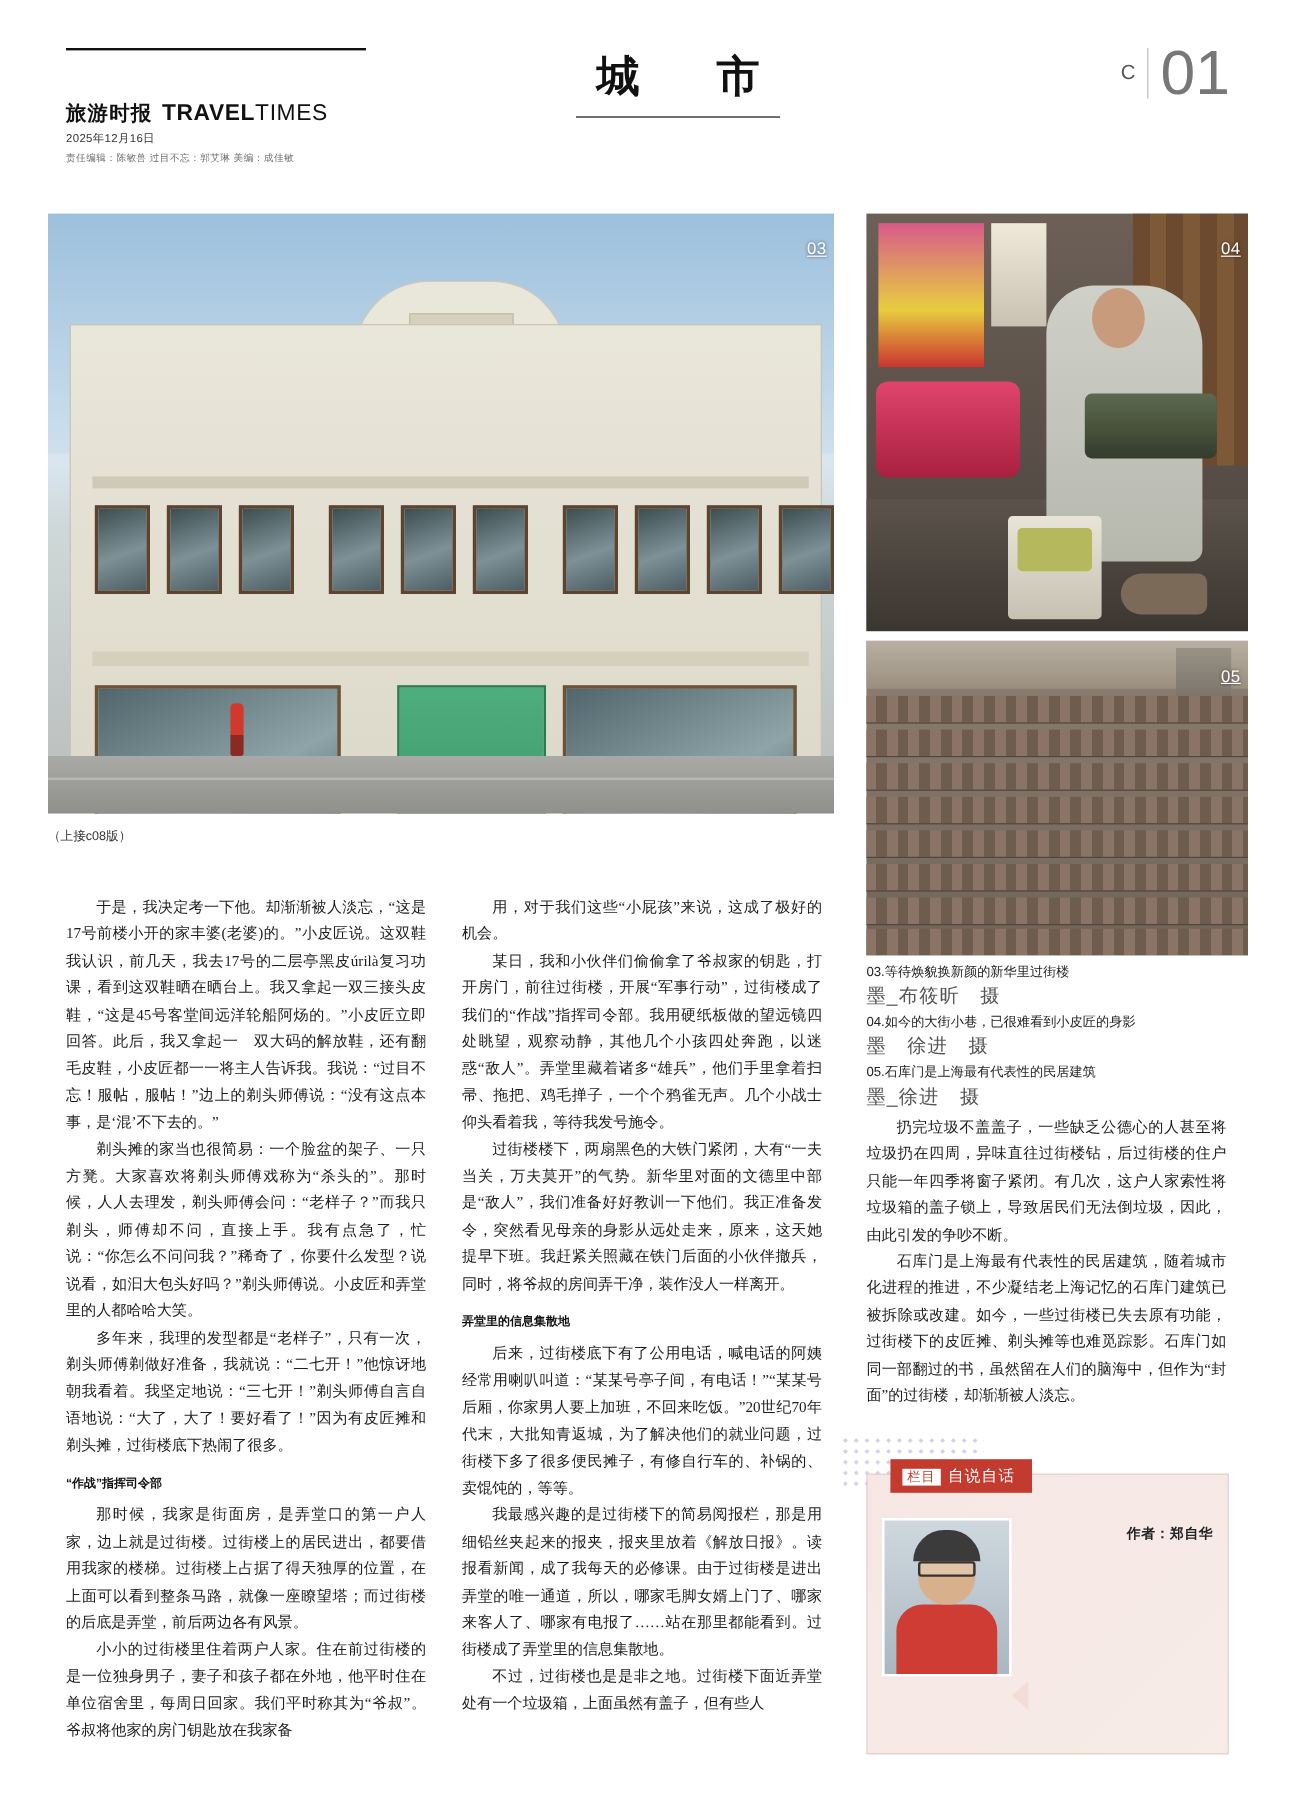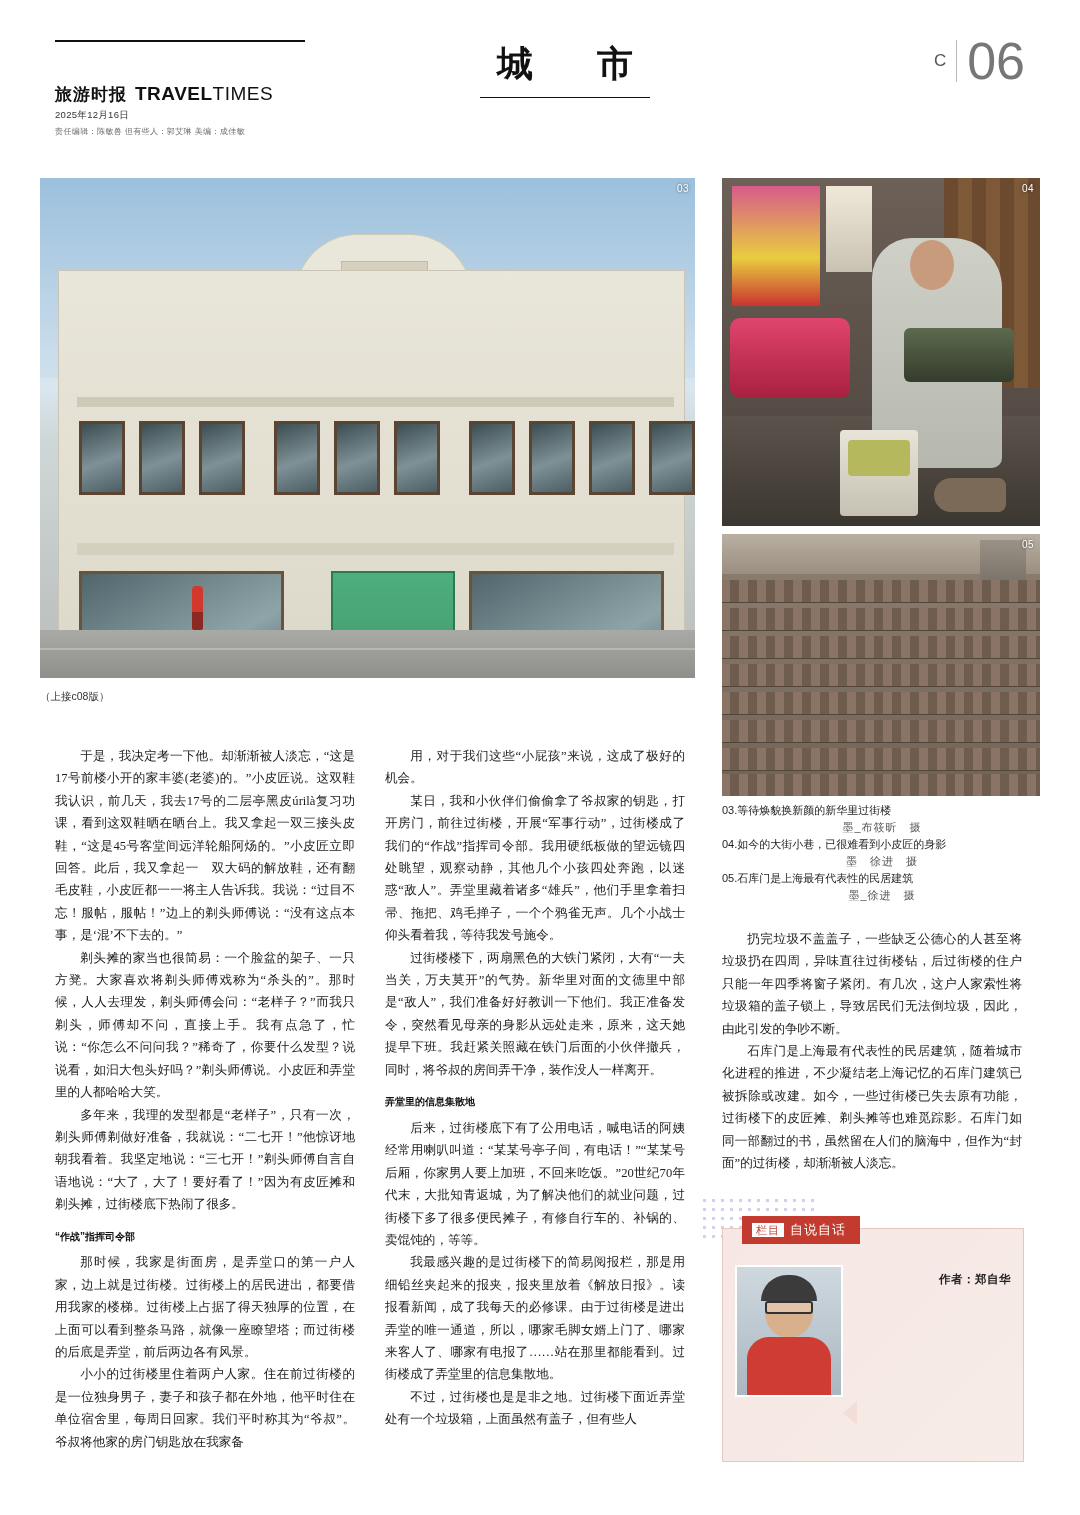--- a/index.html
+++ b/index.html
@@ -124,27 +124,28 @@
   }
 
   
   .photo {
     position: absolute;
     overflow: hidden;
   }
   .photo .badge {
     position: absolute;
     right: 6px;
-    top: 5px;
+    top: 21px;
     color: #fff;
     font-family: "Liberation Sans", sans-serif;
-    font-size: 10px;
+    font-size: 14px;
     letter-spacing: 0.5px;
     z-index: 5;
     text-shadow: 0 0 3px rgba(0,0,0,.6);
+    text-decoration: underline;
   }
 
   
   #photo-03 {
     left: 40px; top: 178px; width: 655px; height: 500px;
     background: linear-gradient(#bcd4e6 0%, #d9e6ef 42%, #cfd8d8 52%, #b9bcbb 100%);
   }
   .p3-sky { position:absolute; left:0; top:0; right:0; height:200px;
     background: linear-gradient(#9cc0dd, #cfe0ec); }
   .p3-building {
@@ -246,23 +247,22 @@
     left: 722px;
     top: 802px;
     width: 320px;
     font-family: "Liberation Sans", sans-serif;
     font-size: 11px;
     line-height: 1.55;
     color: #222;
   }
   .cap-block .credit {
     color: #555;
-    font-size: 11px;
+    font-size: 16px;
     letter-spacing: 1px;
-    text-align: center;
   }
 
   .upper-note {
     position: absolute;
     left: 40px;
     top: 690px;
     font-family: "Liberation Sans", sans-serif;
     font-size: 10.5px;
     color: #333;
   }
@@ -372,32 +372,32 @@
 <div class="page">
 
   <div class="masthead">
 
     <div class="mast-left">
       <div class="mast-logo-row">
         <span class="mast-cn">旅游时报</span>
         <span class="mast-en"><b>TRAVEL</b><span class="light">TIMES</span></span>
       </div>
       <div class="mast-date">2025年12月16日</div>
-      <div class="mast-credits">责任编辑：陈敏兽  但有些人：郭艾琳  美编：成佳敏</div>
+      <div class="mast-credits">责任编辑：陈敏兽  过目不忘：郭艾琳  美编：成佳敏</div>
     </div>
 
     <div class="mast-title">
       <div class="t">城　市</div>
       <div class="rule"></div>
     </div>
 
     <div class="mast-page">
       <span class="sec">C</span>
       <span class="bar"></span>
-      <span class="num">06</span>
+      <span class="num">01</span>
     </div>
   </div>
 
   <div class="photo" id="photo-03">
     <div class="p3-sky"></div>
     <div class="p3-gable"></div>
     <div class="p3-building">
       <div class="p3-cornice"></div>
       <div class="p3-cornice2"></div>
 

